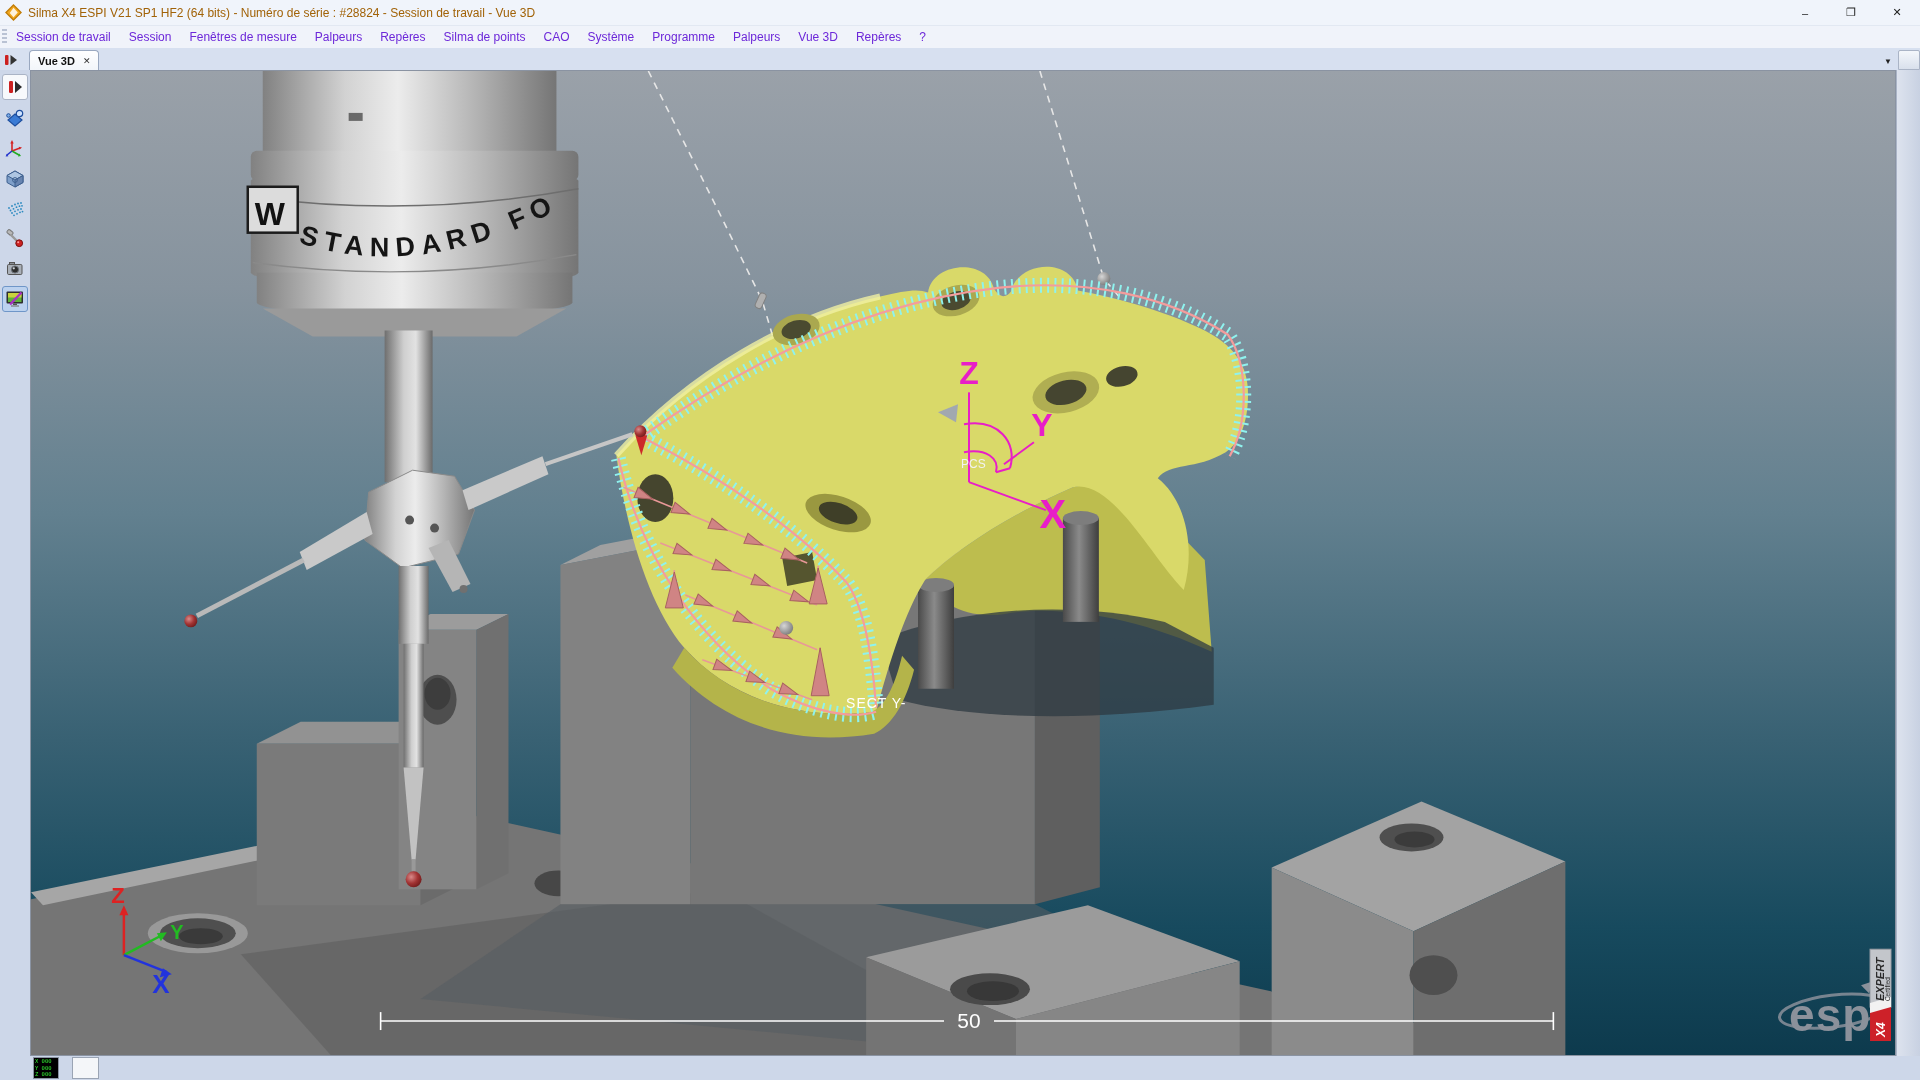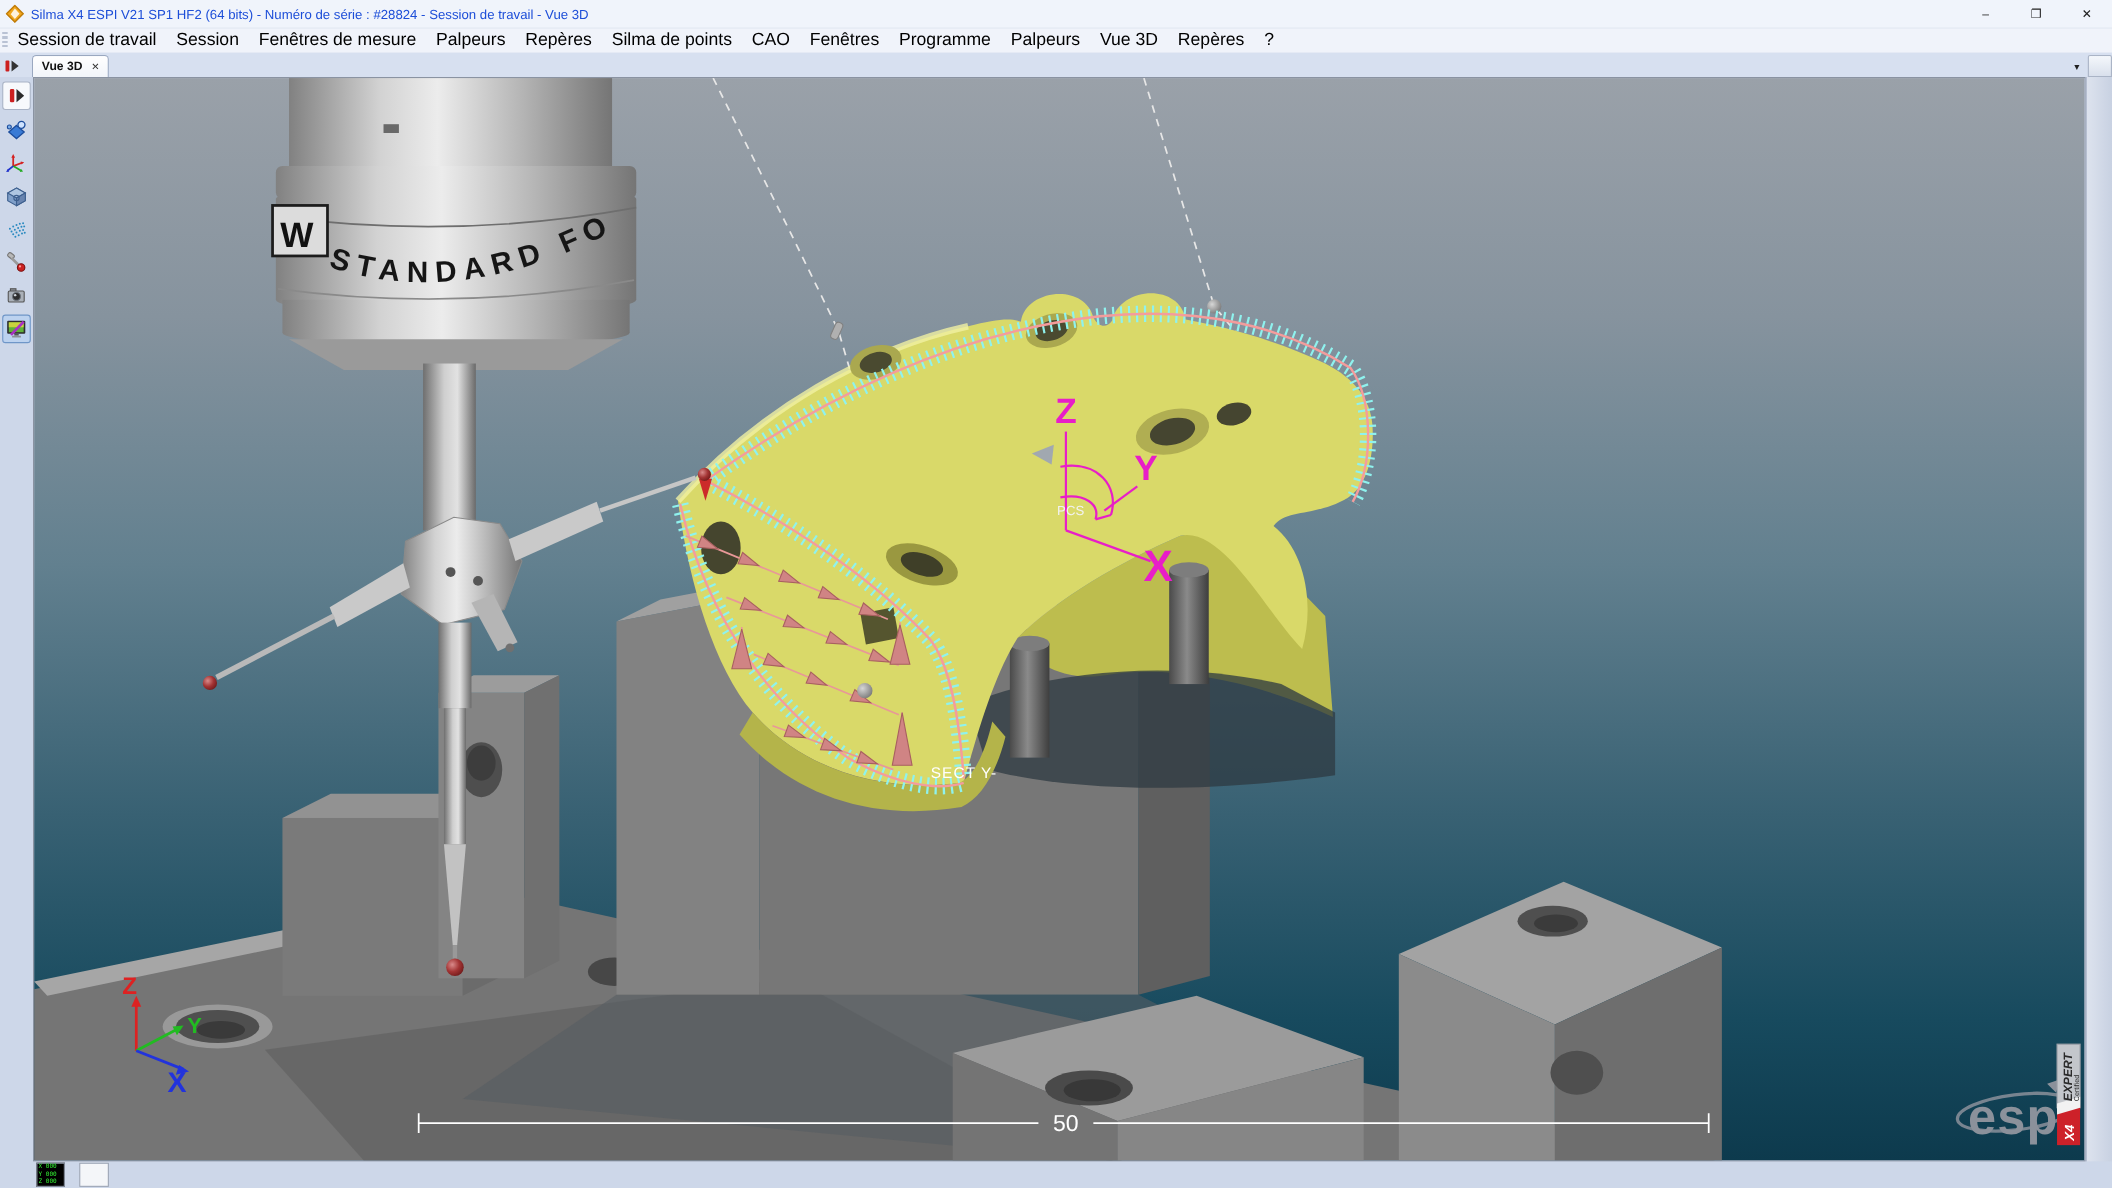--- a/index.html
+++ b/index.html
@@ -2,29 +2,29 @@
 <html><head>
 <meta charset="utf-8">
 <style>
   * { margin:0; padding:0; box-sizing:border-box; }
   html,body { width:1920px; height:1080px; overflow:hidden;
     font-family:"Liberation Sans", sans-serif; background:#cdd7e9; }
   
   .titlebar { position:absolute; left:0; top:0; width:1920px; height:26px;
     background:#f0f4fb; display:flex; align-items:center; border-bottom:1px solid #e2e8f2;}
   .app-icon { width:17px; height:17px; margin:0 6px 0 5px; }
-  .title-text { font-size:12px; color:#1d4ed8; }
+  .title-text { font-size:12px; color:#a16207; }
   .win-controls { margin-left:auto; display:flex; height:100%; }
   .win-btn { width:46px; height:100%; display:flex; align-items:center; justify-content:center;
     font-size:11px; color:#222; }
   .menubar { position:absolute; left:0; top:26px; width:1920px; height:22px;
     background:#f0f3fa; display:flex; align-items:center; }
   .gripper { width:5px; height:16px; margin-left:2px;
     background:repeating-linear-gradient(#b9c2d4 0 2px, transparent 2px 4px); }
-  .menu-item { font-size:16px; color:#000000; padding:0 9px; height:100%;
+  .menu-item { font-size:12px; color:#6d28d9; padding:0 9px; height:100%;
     display:flex; align-items:center; }
   .tabbar { position:absolute; left:0; top:48px; width:1920px; height:22px;
     background:#d7e0f0; display:flex; align-items:flex-end; }
   .tab-side-icon { width:16px; height:16px; margin:0 10px 2px 3px; }
   .tab { height:20px; background:linear-gradient(#ffffff,#f2f5fa); border:1px solid #9aa8c0;
     border-bottom:none; border-radius:4px 4px 0 0; display:flex; align-items:center;
     padding:0 8px; gap:8px; }
   .tab-label { font-size:11px; font-weight:bold; color:#111; }
   .tab-close { font-size:9px; color:#333; }
   .tab-overflow { margin-left:auto; font-size:8px; color:#222; padding:0 6px 4px 0; }
@@ -72,21 +72,21 @@
   <div class="gripper"></div>
   <div style="display:flex;height:100%">
 
   <span class="menu-item">Session de travail</span>
       <span class="menu-item">Session</span>
       <span class="menu-item">Fenêtres de mesure</span>
       <span class="menu-item">Palpeurs</span>
       <span class="menu-item">Repères</span>
       <span class="menu-item">Silma de points</span>
       <span class="menu-item">CAO</span>
-      <span class="menu-item">Fenêtres</span>
+      <span class="menu-item">Système</span>
       <span class="menu-item">Programme</span>
       <span class="menu-item">Palpeurs</span>
       <span class="menu-item">Vue 3D</span>
       <span class="menu-item">Repères</span>
       <span class="menu-item">?</span>
     </div>
 </div>
 
 <div class="tabbar">
   <svg class="tab-side-icon" viewBox="0 0 16 16">

